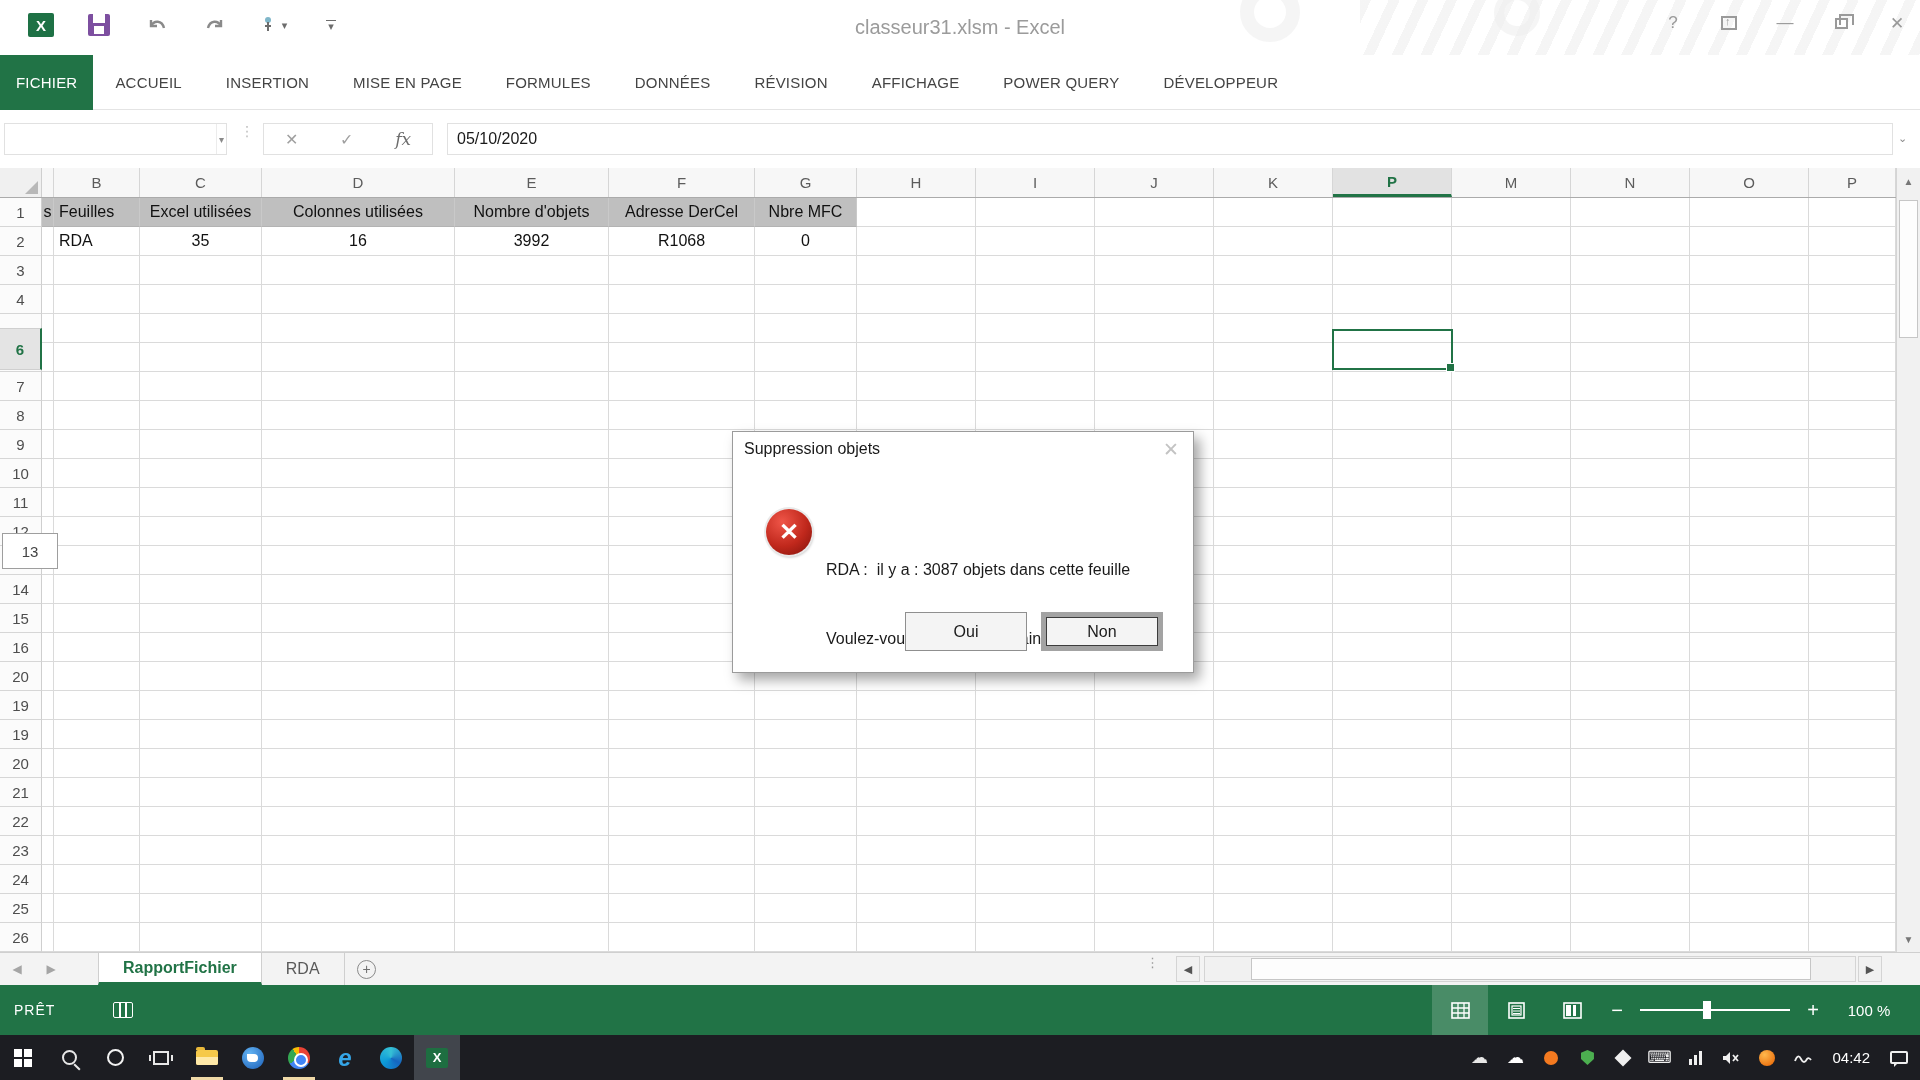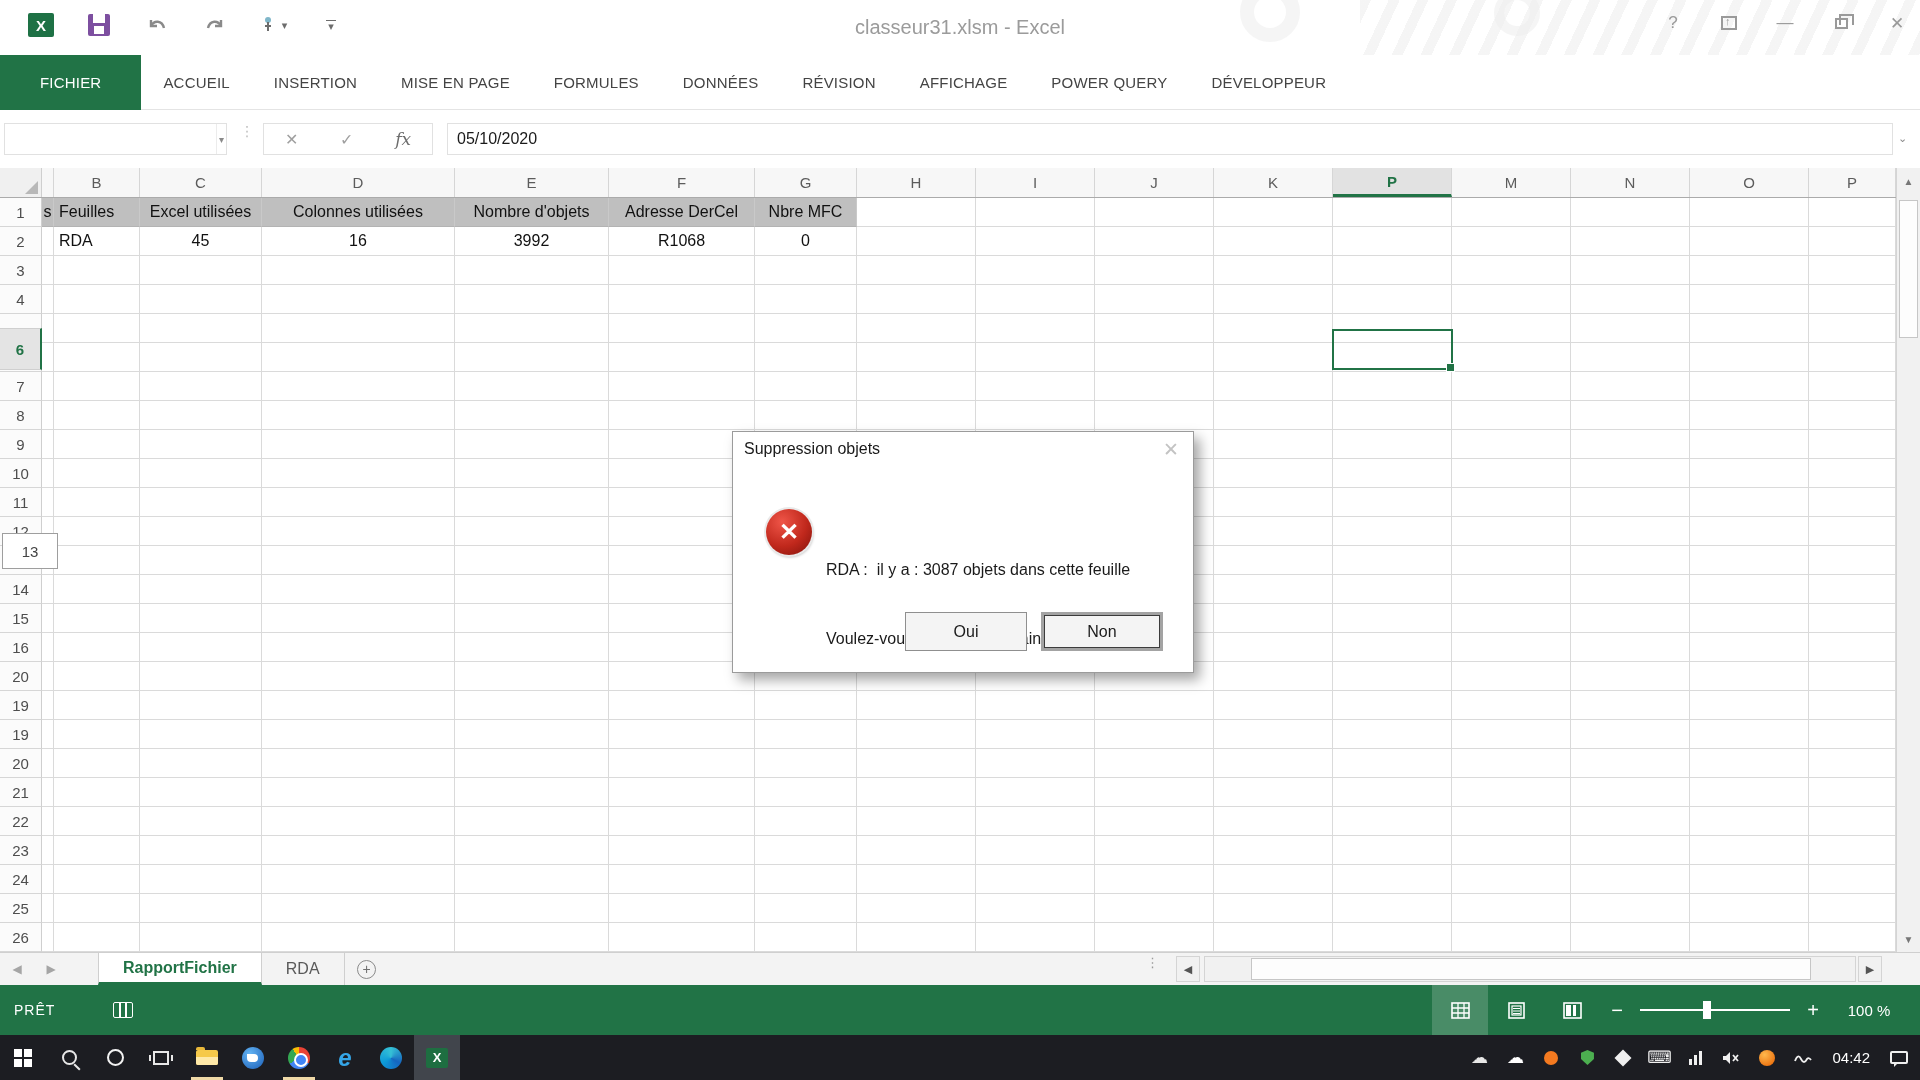--- a/index.html
+++ b/index.html
@@ -29,21 +29,21 @@
   .winbtn{width:30px;height:26px;display:flex;align-items:center;justify-content:center;font-size:17px;}
   .restore-glyph{width:13px;height:11px;border:2px solid #9a9a9a;position:relative;background:#fff;}
   .restore-glyph:before{content:"";position:absolute;left:2px;top:-6px;width:11px;height:9px;border:2px solid #9a9a9a;border-bottom:none;}
   .ribbonopts-glyph{width:16px;height:14px;border:2px solid #9a9a9a;position:relative;}
   .ribbonopts-glyph:before{content:"↑";position:absolute;left:2px;top:-3px;font-size:11px;color:#9a9a9a;}
 
   
   #ribbonrow{left:0;top:55px;width:1920px;height:55px;background:#fff;border-bottom:1px solid #e4e4e4;}
   #ribbon-tab-strip{position:absolute;left:0;top:0;height:55px;display:flex;align-items:stretch;}
   .rtab{display:flex;align-items:center;padding:0 22px;font-size:15px;color:#444;letter-spacing:.2px;}
-  .rtab.active{background:#217346;color:#fff;padding:0 40px;}
+  .rtab.active{background:#217346;color:#fff;padding:0 16px;}
 
   
   #formularow{left:0;top:110px;width:1920px;height:58px;background:#fff;}
   .namebox{left:4px;top:13px;width:223px;height:32px;border:1px solid #e1e1e1;background:#fff;display:flex;}
   .namebox input{flex:1;border:none;outline:none;font-size:15px;padding:0 6px;font-family:"Liberation Sans",sans-serif;}
   .nb-drop{width:24px;border-left:1px solid #ececec;color:#8a8a8a;font-size:10px;display:flex;align-items:center;justify-content:center;}
   .fgrip{left:240px;top:18px;width:14px;height:22px;color:#bdbdbd;font-size:14px;line-height:7px;text-align:center;}
   .fbtns{left:263px;top:13px;width:170px;height:32px;border:1px solid #e1e1e1;background:#fff;
     display:flex;align-items:center;justify-content:space-around;}
   .fbtn{color:#9f9f9f;font-size:16px;}
@@ -163,21 +163,21 @@
   #dialog-close{position:absolute;right:14px;top:6px;color:#c3c3c3;font-size:19px;}
   .err-icon{position:absolute;left:33px;top:77px;width:46px;height:46px;border-radius:50%;
     background:radial-gradient(circle at 35% 28%,#ef5548,#c0281c 55%,#7e120b);
     box-shadow:0 0 0 2px #e9e9e9, 1px 2px 3px rgba(0,0,0,.3);
     display:flex;align-items:center;justify-content:center;color:#fff;font-size:24px;font-weight:bold;}
   .dlg-msg{position:absolute;left:93px;top:80px;font-size:16px;color:#1a1a1a;line-height:23px;white-space:pre;}
   .dlg-btn{position:absolute;top:180px;width:122px;height:39px;background:#f4f4f4;border:1px solid #8f8f8f;
     font-size:16px;color:#1a1a1a;display:flex;align-items:center;justify-content:center;
     font-family:"Liberation Sans",sans-serif;}
   #btn-oui{left:172px;}
-  #btn-non{left:308px;border:3px solid #a3a3a3;box-shadow:0 0 0 1px #3c3c3c inset;}
+  #btn-non{left:308px;border:5px solid #a3a3a3;box-shadow:0 0 0 1px #3c3c3c inset;}
 </style>
 </head>
 <body>
 
 <div id="app">
 
   <div id="titlebar" class="abs">
     <div class="deco deco-stripes"></div>
     <div class="deco deco-ring abs" style="right:620px;top:-18px;width:60px;height:60px;"></div>
     <div class="deco deco-ring abs" style="right:380px;top:-10px;width:46px;height:46px;border-width:10px;"></div>
@@ -318,21 +318,21 @@
           <div class="cell" style="width: 119px;"></div>
           <div class="cell" style="width: 119px;"></div>
           <div class="cell" style="width: 119px;"></div>
           <div class="cell" style="width: 119px;"></div>
           <div class="cell" style="width: 119px;"></div>
           <div class="cell" style="width: 87px;"></div>
         </div>
         <div class="grow" style="top: 29px;">
           <div class="cell" style="width: 12px;"></div>
           <div class="cell al" style="width: 86px;">RDA</div>
-          <div class="cell" style="width: 122px;">45</div>
+          <div class="cell" style="width: 122px;">35</div>
           <div class="cell" style="width: 193px;">16</div>
           <div class="cell" style="width: 154px;">3992</div>
           <div class="cell" style="width: 146px;">R1068</div>
           <div class="cell" style="width: 102px;">0</div>
           <div class="cell" style="width: 119px;"></div>
           <div class="cell" style="width: 119px;"></div>
           <div class="cell" style="width: 119px;"></div>
           <div class="cell" style="width: 119px;"></div>
           <div class="cell" style="width: 119px;"></div>
           <div class="cell" style="width: 119px;"></div>

